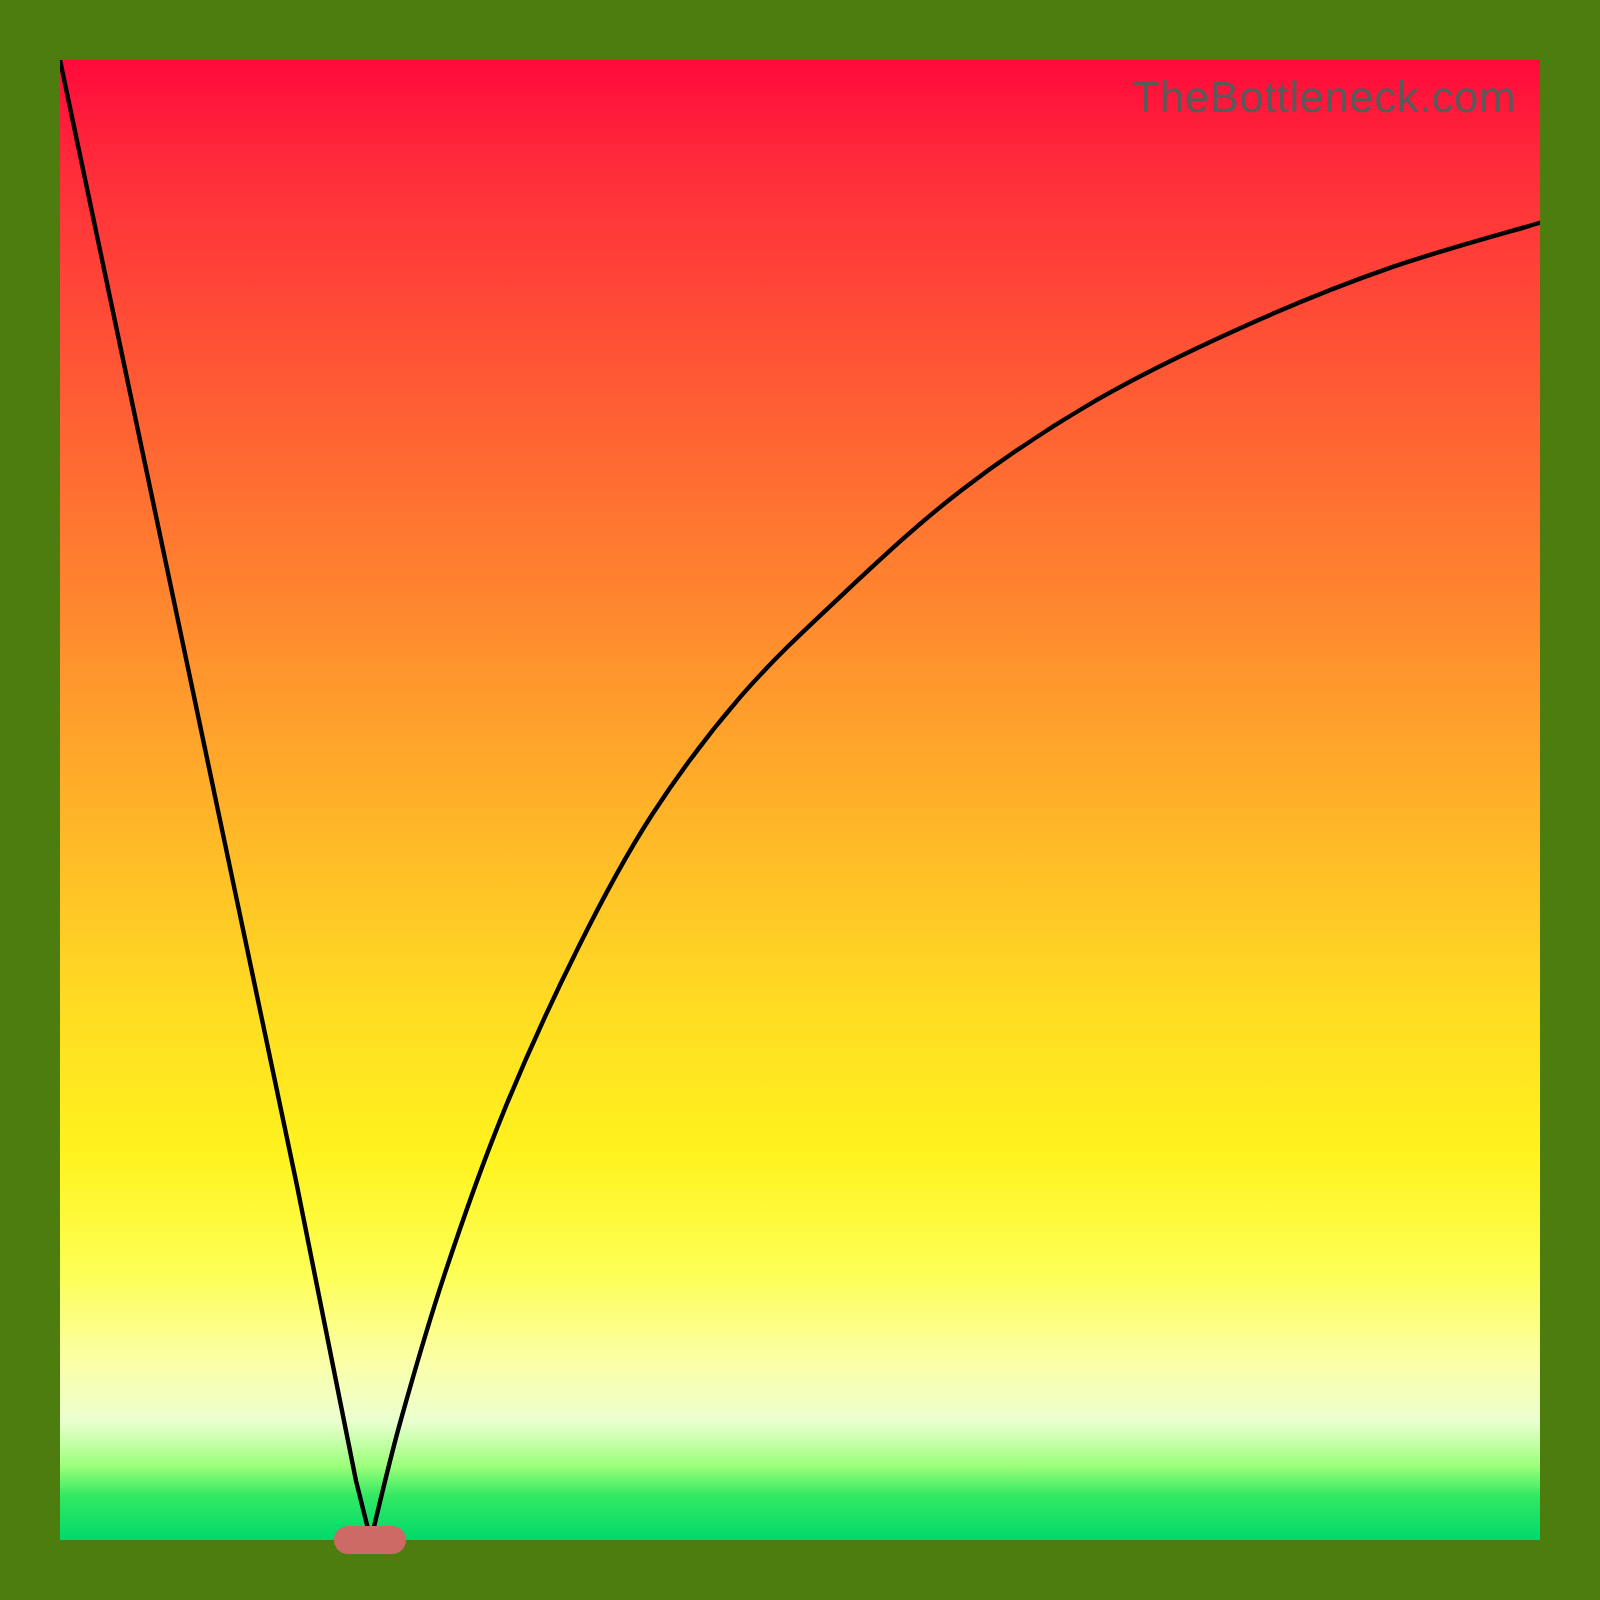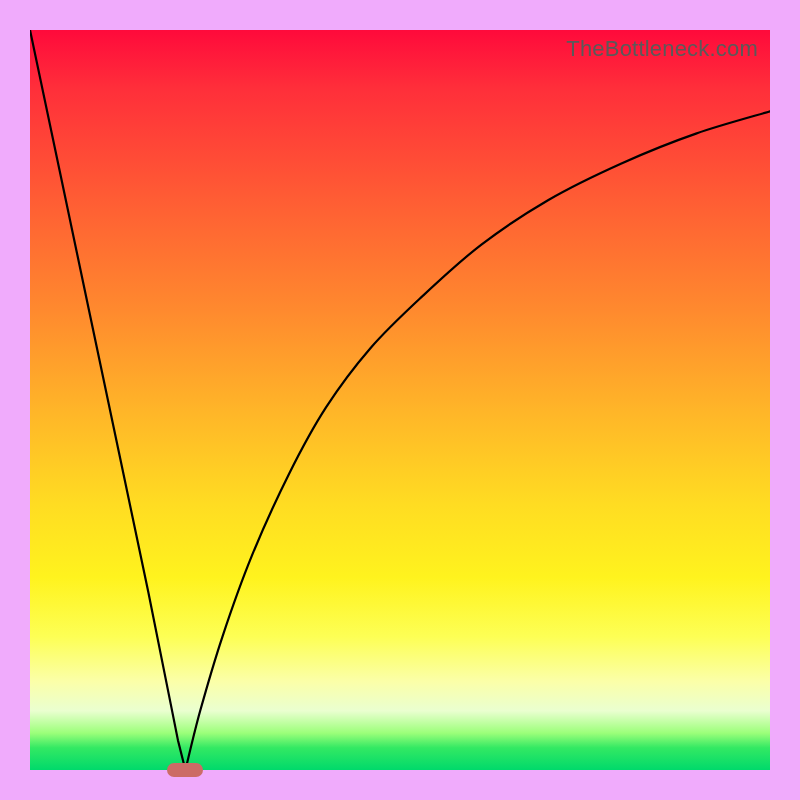--- a/index.html
+++ b/index.html
@@ -8,21 +8,21 @@
     width: 800px;
     height: 800px;
     overflow: hidden;
     background: #000;
     font-family: Arial, Helvetica, sans-serif;
   }
   .frame {
     position: relative;
     width: 800px;
     height: 800px;
-    background: #f0abfc;
+    background: #4d7c0f;
   }
   .plot {
     position: absolute;
     left: 30px;
     top: 30px;
     width: 740px;
     height: 740px;
     
     background: linear-gradient(
       to bottom,

